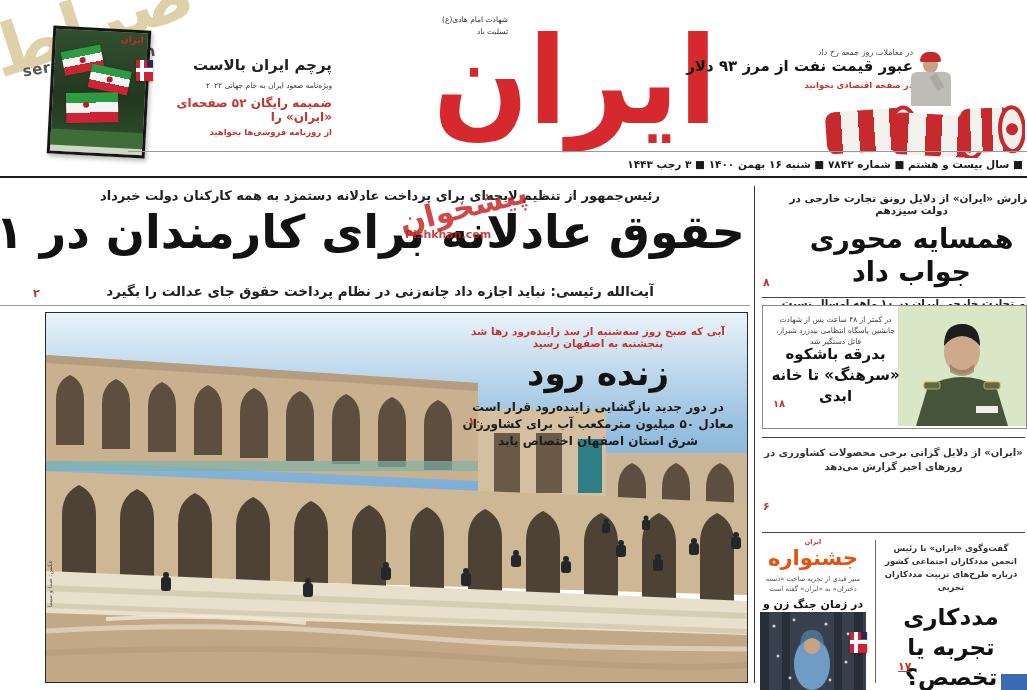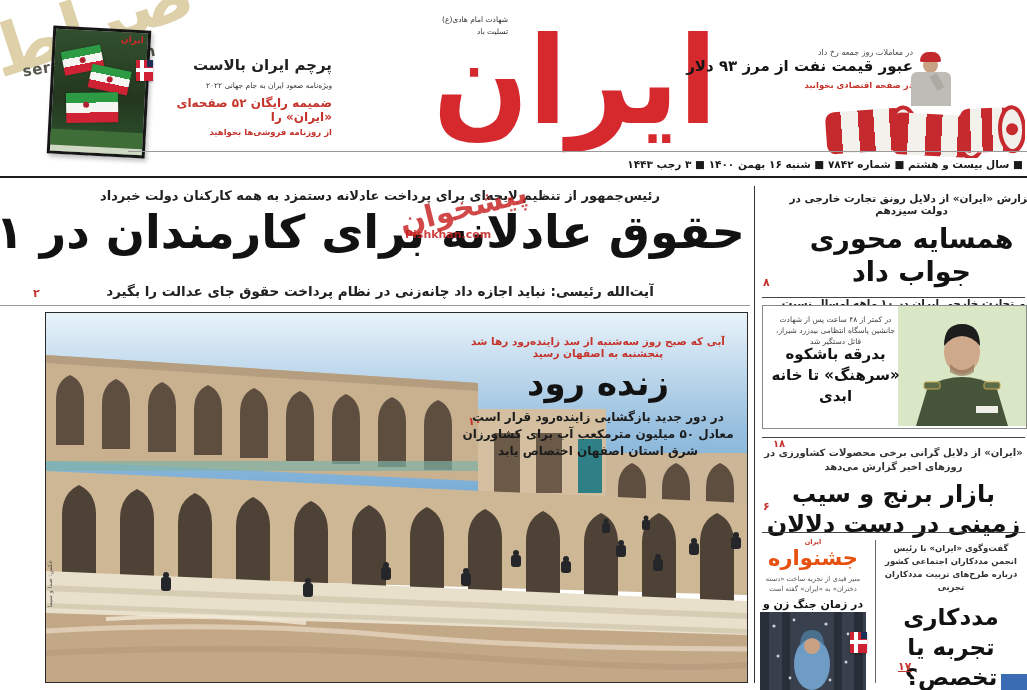--- a/index.html
+++ b/index.html
@@ -223,21 +223,21 @@
           <rect x="643" y="230" width="10" height="12" rx="3"></rect>
         <circle cx="690" cy="222" r="3"></circle>
           <rect x="685" y="224" width="10" height="12" rx="3"></rect>
         <circle cx="560" cy="208" r="2.5"></circle>
           <rect x="556" y="210" width="8" height="10" rx="2"></rect>
         <circle cx="600" cy="205" r="2.5"></circle>
           <rect x="596" y="207" width="8" height="10" rx="2"></rect>
       </g>
     </svg>
     
-    <div style="position:absolute;left:408px;top:22px;width:288px;text-align:center;">
+    <div style="position:absolute;left:408px;top:12px;width:288px;text-align:center;">
       <div class="red" style="font-size:10.5px;font-weight:bold;">آبی که صبح روز سه‌شنبه از سد زاینده‌رود رها شد پنجشنبه به اصفهان رسید</div>
       <div class="hl" style="font-size:34px;margin-top:4px;white-space:nowrap;">زنده رود</div>
       <div style="font-size:12px;font-weight:bold;color:#1c1c1c;margin-top:6px;line-height:17px;">در دور جدید بازگشایی زاینده‌رود قرار است معادل ۵۰ میلیون مترمکعب آب برای کشاورزان شرق استان اصفهان اختصاص یابد</div>
     </div>
     <div class="pg" style="position:absolute;left:422px;top:102px;font-size:11px;">۱۰</div>
   </div>
   <div class="abs credit">عکس: صدا و سیما</div>
 
   <div class="abs vline" style="left:754px;top:186px;height:497px;"></div>
 
@@ -255,27 +255,26 @@
       <path d="M18,120 L30,80 Q64,62 98,80 L110,120 Z" fill="#46543a"></path>
       <rect x="26" y="76" width="16" height="7" rx="2" fill="#5c6c48" stroke="#c9a94e" stroke-width="1"></rect>
       <rect x="86" y="76" width="16" height="7" rx="2" fill="#5c6c48" stroke="#c9a94e" stroke-width="1"></rect>
       <ellipse cx="64" cy="46" rx="18" ry="22" fill="#cfa98b"></ellipse>
       <path d="M46,40 Q46,18 64,18 Q82,18 82,40 Q74,30 64,30 Q54,30 46,40 Z" fill="#1d1d1d"></path>
       <path d="M52,58 Q64,70 76,58 L76,66 Q64,74 52,66 Z" fill="#8a6a50" opacity=".6"></path>
       <rect x="78" y="100" width="22" height="7" fill="#efefe8"></rect>
     </svg>
     <div class="ctr" style="position:absolute;right:124px;left:6px;top:8px;font-size:7.5px;color:#444;line-height:11px;">در کمتر از ۴۸ ساعت پس از شهادت جانشین پاسگاه انتظامی بیدزرد شیراز، قاتل دستگیر شد</div>
     <div class="hl ctr" style="position:absolute;right:120px;left:2px;top:38px;font-size:15px;line-height:21px;">بدرقه باشکوه «سرهنگ» تا خانه ابدی</div>
-    <div class="pg" style="position:absolute;left:10px;top:92px;font-size:10px;margin-top:40px;">۱۸</div>
+    <div class="pg" style="position:absolute;left:10px;top:92px;font-size:10px;">۱۸</div>
   </div>
   <div class="abs" style="left:762px;top:437px;width:263px;height:1px;background:#444;"></div>
 
   <div class="abs ctr" style="left:762px;top:446px;width:263px;">
     <div class="kicker" style="font-size:10px;line-height:14px;color:#333;">«ایران» از دلایل گرانی برخی محصولات کشاورزی در روزهای اخیر گزارش می‌دهد</div>
-    <div class="hl" style="font-size:24px;line-height:30px;margin-top:5px;">بازار برنج و سیب زمینی در دست دلالان</div>
   </div>
   <div class="abs pg" style="left:763px;top:500px;font-size:11px;">۶</div>
   <div class="abs" style="left:762px;top:532px;width:263px;height:1px;background:#444;"></div>
 
   <div class="abs vline" style="left:875px;top:540px;height:143px;background:#666;"></div>
 
   <div class="abs ctr" style="left:760px;top:538px;width:106px;">
     <div class="red" style="font-size:6.5px;font-weight:bold;">ایران</div>
     <div class="festival-logo">جشنواره</div>
     <div style="font-size:6.8px;color:#555;margin-top:4px;line-height:10px;">منیر قیدی از تجربه ساخت «دسته دختران» به «ایران» گفته است</div>

